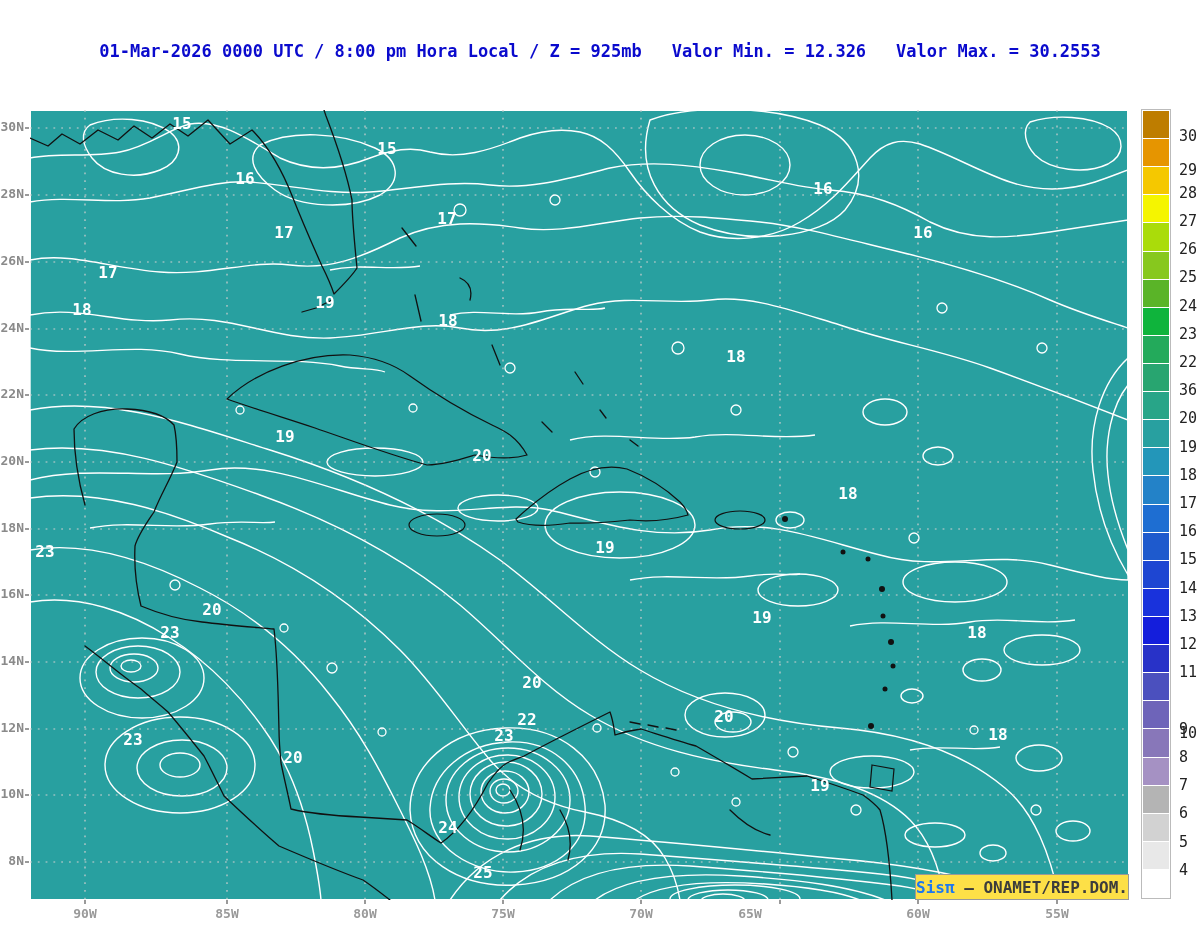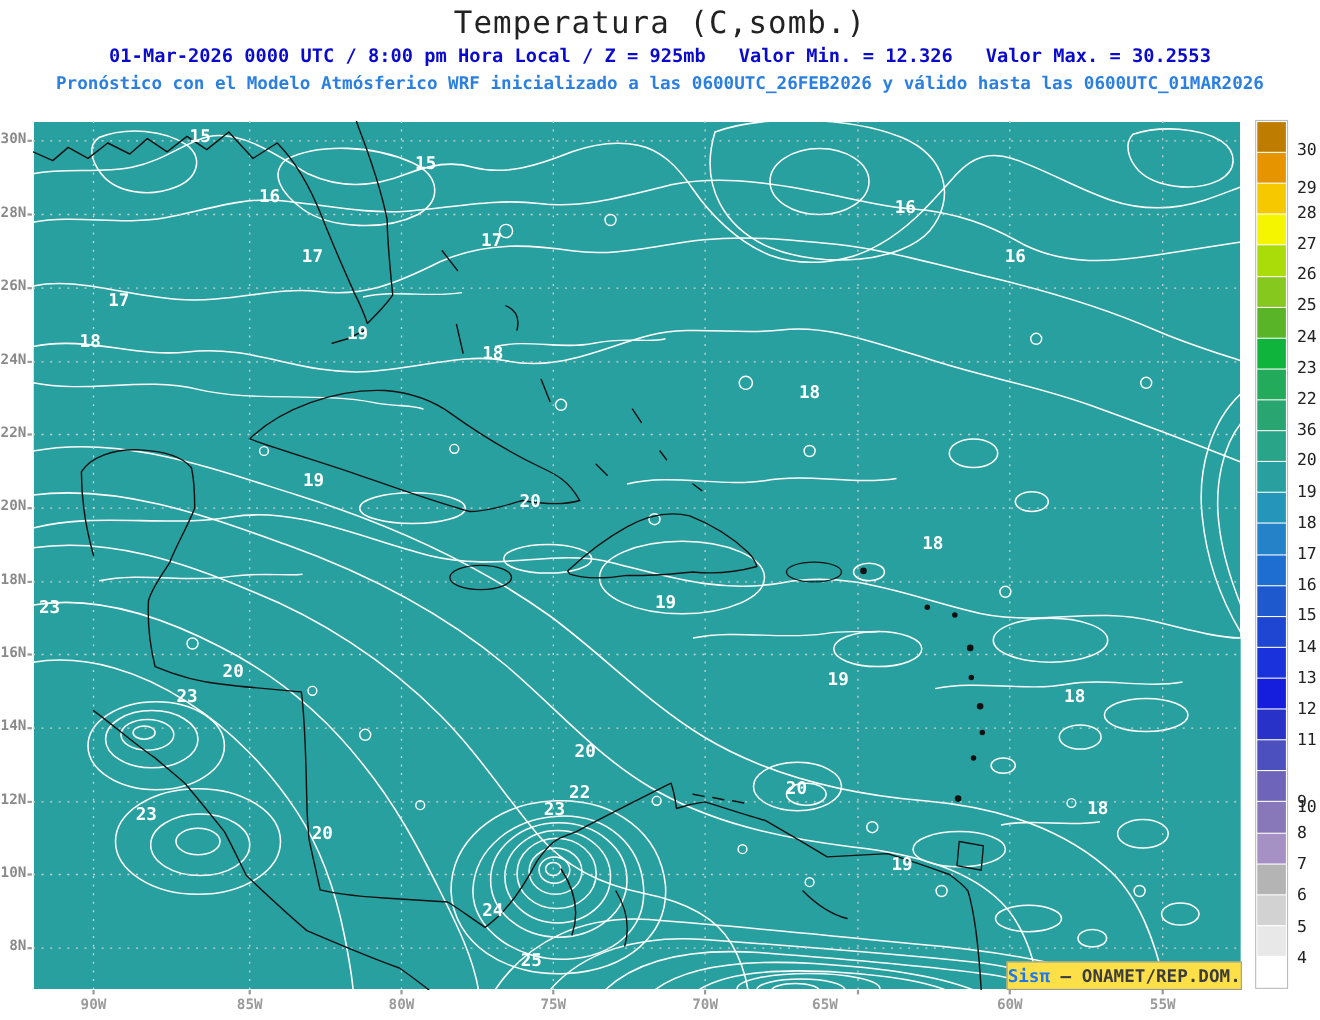--- a/index.html
+++ b/index.html
@@ -34,25 +34,23 @@
              border:1px solid #999;display:flex;align-items:center;justify-content:center;
              font-size:16px;font-weight:bold;z-index:6;white-space:pre;}
   .wm-brand{color:#1e78f0;}
   .wm-text{color:#3c3c3c;}
 </style>
 </head>
 <body>
 
 <div class="page">
 
-  <div class="title">Temperatura (C,somb.)</div>
 
   <div class="hline1"><span>01-Mar-2026  0000 UTC / 8:00 pm Hora Local / Z = 925mb</span><span>Valor Min. = 12.326</span><span>Valor Max. = 30.2553</span></div>
 
-  <div class="hline2">Pronóstico con el Modelo Atmósferico WRF inicializado a las 0600UTC_26FEB2026 y válido hasta las  0600UTC_01MAR2026</div>
 
   <div id="plot-area">
     <svg width="1098" height="790" viewBox="0 0 1098 790">
 
       <rect x="0" y="0" width="1098" height="790" fill="#28A0A0"></rect>
 
       <g>
         <path class="wc" fill="#2396B9" d="M0,370 C60,355 120,370 180,360 C240,350 300,380 360,395 C420,410 470,390 520,400 C570,412 620,430 680,420 C740,408 790,430 850,445 C910,462 960,440 1020,455 C1060,465 1080,470 1098,470 L1098,0 L0,0 Z"></path>
         <path class="wc" fill="#2382C8" d="M0,205 C50,195 90,215 140,210 C200,203 240,230 300,228 C350,226 390,210 430,218 C480,228 520,205 560,195 C600,185 640,195 680,190 C720,185 760,200 810,215 C860,232 910,240 960,258 C1010,276 1060,295 1098,310 L1098,0 L0,0 Z"></path>
         <path class="wc" fill="#1E6ED2" d="M0,150 C40,142 80,158 130,162 C180,166 220,150 260,155 C300,160 330,148 370,128 C410,110 450,112 490,118 C530,124 570,112 610,108 C650,104 690,108 730,112 C770,116 820,130 870,142 C920,154 970,168 1020,190 C1050,203 1080,212 1098,218 L1098,0 L0,0 Z"></path>

